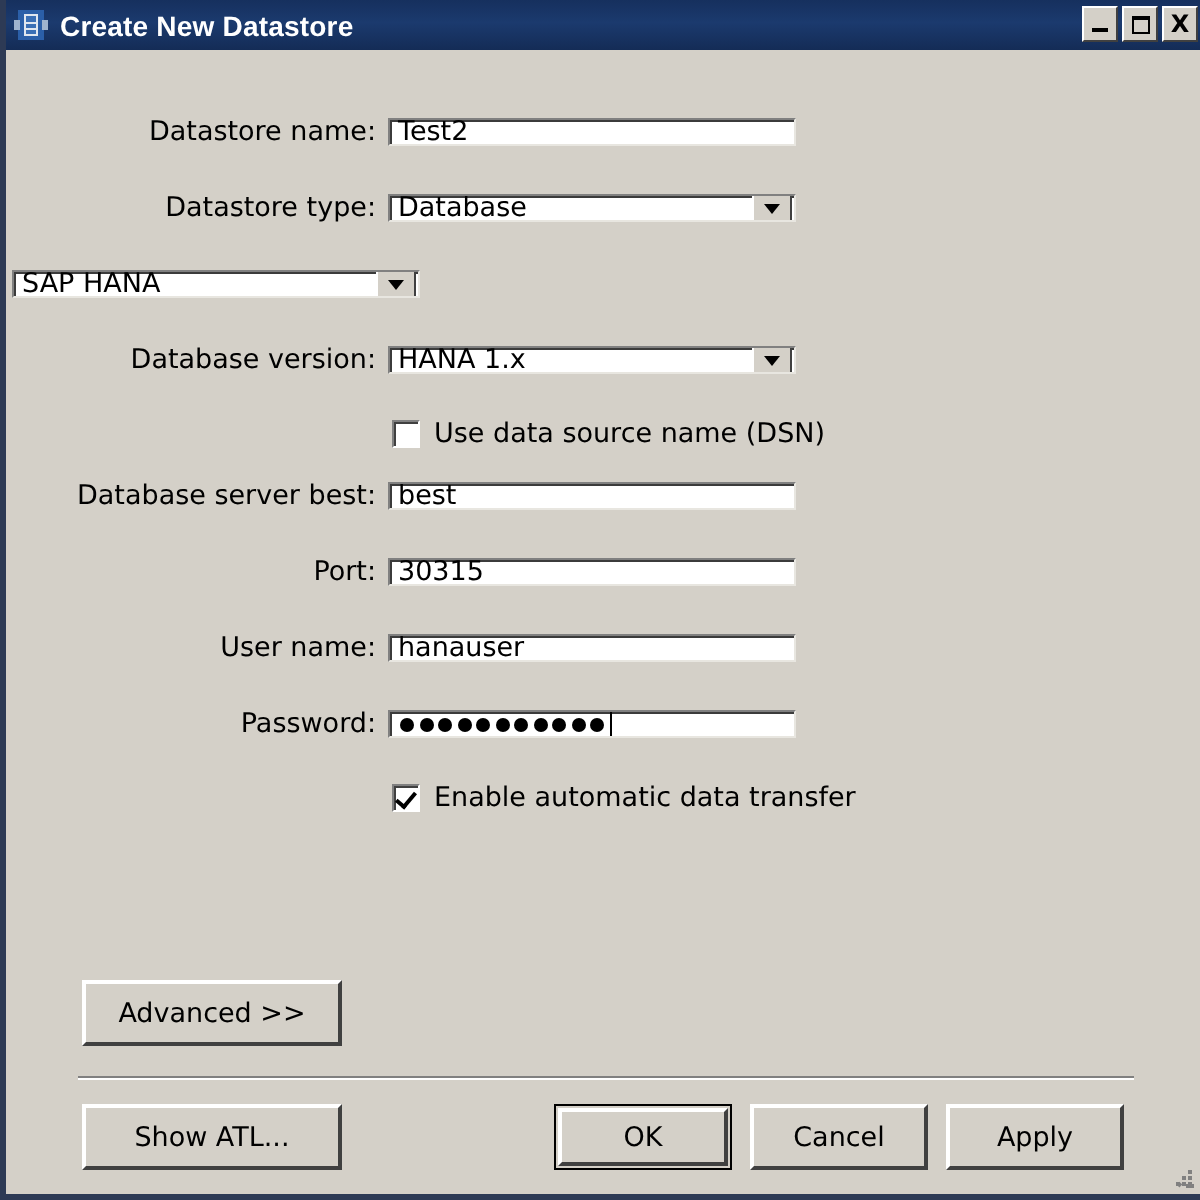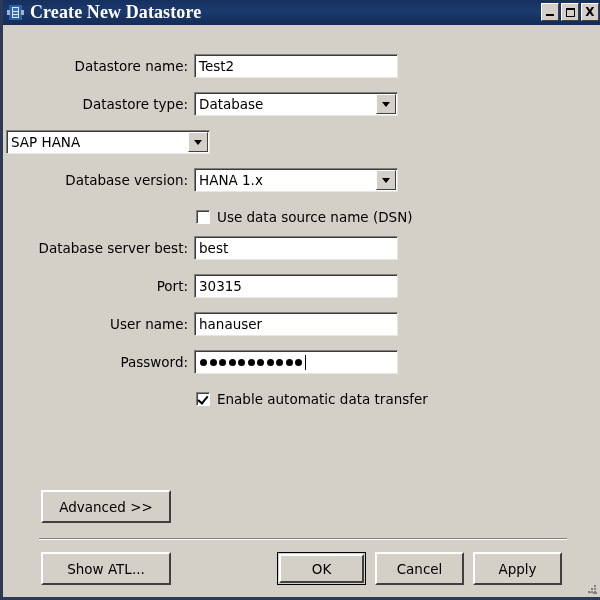--- a/index.html
+++ b/index.html
@@ -42,25 +42,25 @@
   }
   #app-icon {
     width: 17px;
     height: 17px;
     flex: 0 0 auto;
     margin-right: 6px;
     position: relative;
   }
   #title-text {
     color: #ffffff;
-    font-size: 18px;
+    font-size: 14px;
     font-weight: bold;
     letter-spacing: 0.1px;
     white-space: nowrap;
-    font-family: Liberation Serif, serif;
+    font-family: Liberation Sans, sans-serif;
   }
   #winbtns {
     position: absolute;
     right: 4px; top: 3px;
     display: flex;
     gap: 2px;
   }
   .winbtn {
     width: 18px;
     height: 18px;
@@ -116,21 +116,21 @@
     padding-right: 6px;
     box-sizing: border-box;
     font-size: 13.5px;
     color: #000000;
     font-family: "DejaVu Sans", sans-serif;
     white-space: nowrap;
   }
 
   
   .field {
-    height: 24px;
+    height: 14px;
     box-sizing: border-box;
     background: #ffffff;
     border-top: 1px solid #808080;
     border-left: 1px solid #808080;
     border-right: 1px solid #e8e6e0;
     border-bottom: 1px solid #e8e6e0;
     box-shadow: inset 1px 1px 0 #3b3b3b;
     display: flex;
     align-items: center;
     padding-left: 4px;

